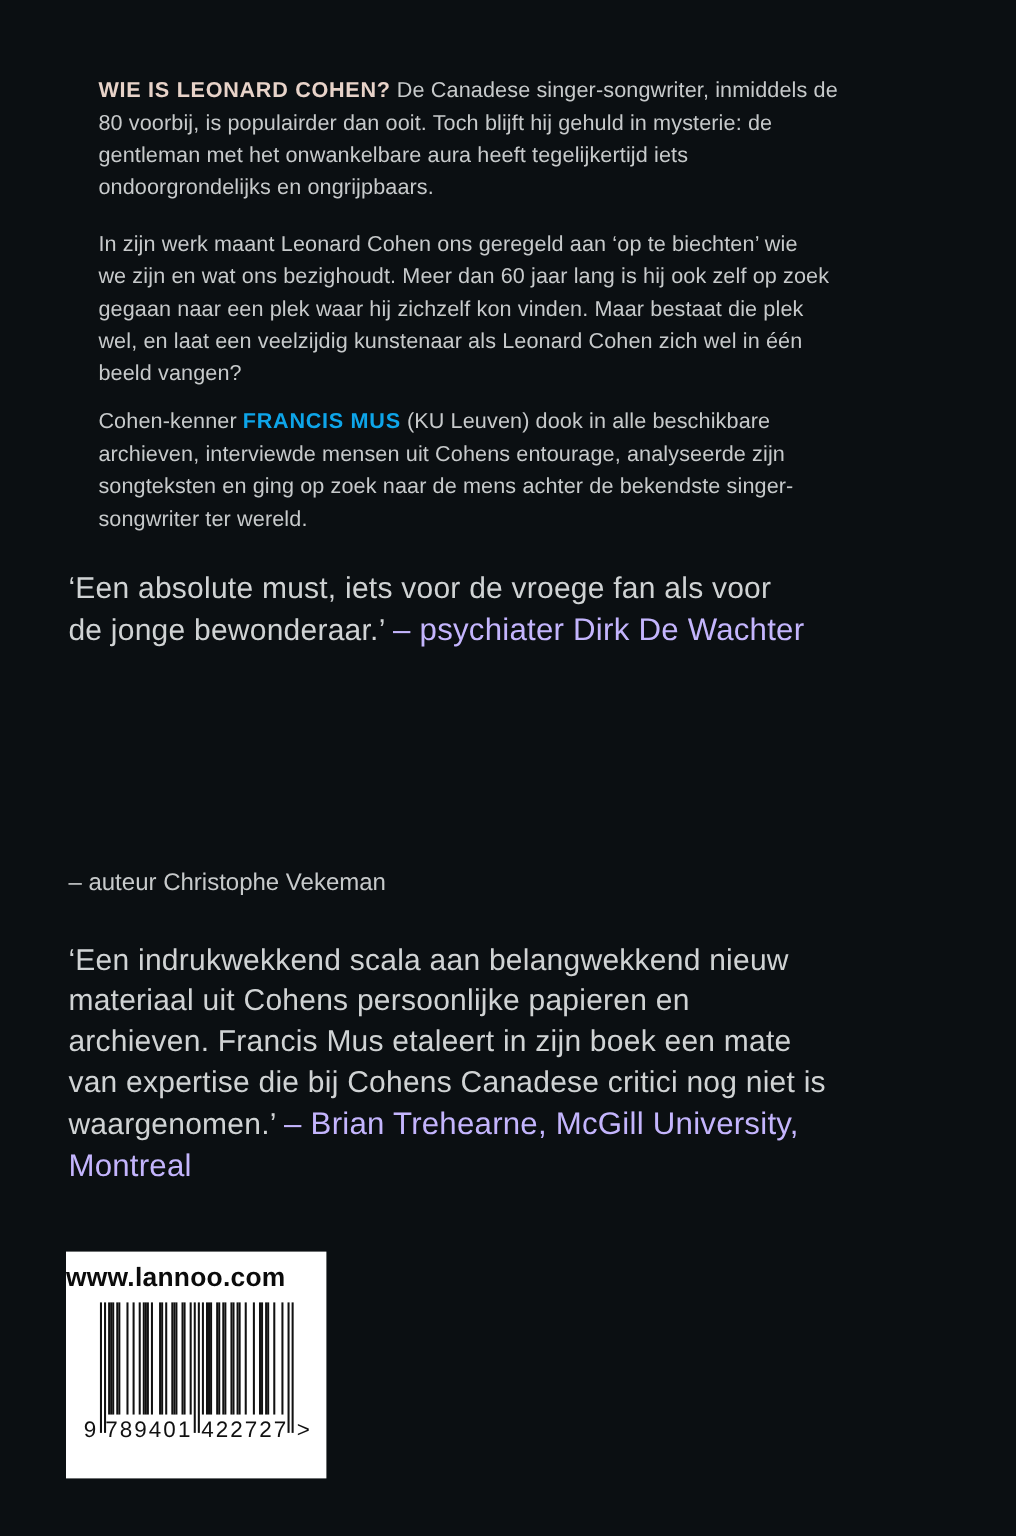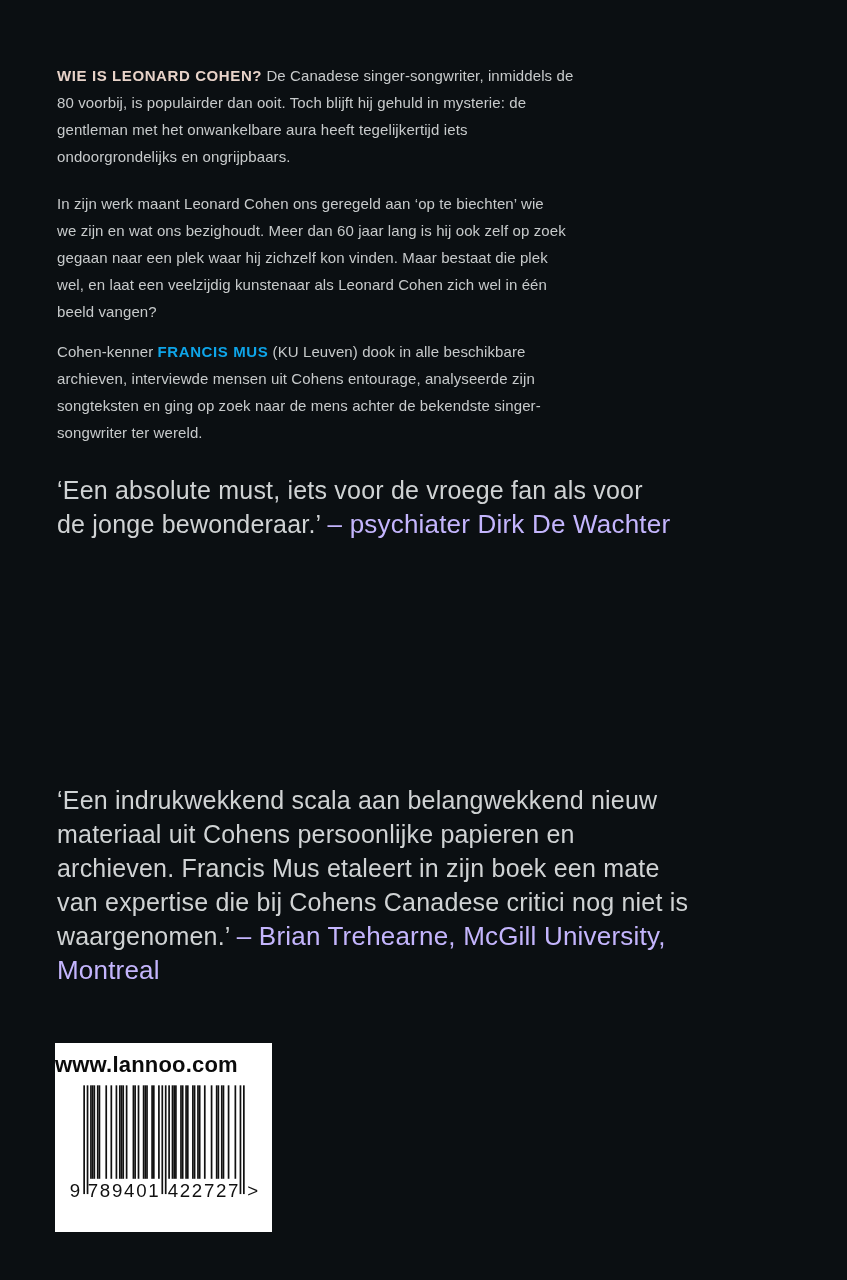--- a/index.html
+++ b/index.html
@@ -11,24 +11,25 @@
     font-family: "Liberation Sans", sans-serif;
     overflow: hidden;
   }
   .block {
     position: absolute;
     left: 57px;
     width: 700px;
     white-space: pre-line;
   }
   .body-text {
-    font-size: 15px;
+    font-size: 18px;
     line-height: 27px;
     color: #c7cacb;
     letter-spacing: 0.1px;
+    margin-left: 25px;
   }
   .lead-heading {
     font-weight: bold;
     color: #e8d3c9;
     letter-spacing: 0.6px;
   }
   .author-name {
     font-weight: bold;
     color: #0ea5e9;
     letter-spacing: 0.6px;
@@ -97,20 +98,21 @@
 beeld vangen?</div>
 
   <div class="block body-text" style="top: 338px;"><span>Cohen-kenner </span><span class="author-name">FRANCIS MUS</span><span> (KU Leuven) dook in alle beschikbare
 archieven, interviewde mensen uit Cohens entourage, analyseerde zijn
 songteksten en ging op zoek naar de mens achter de bekendste singer-
 songwriter ter wereld.</span></div>
 
   <div class="block quote-text" style="top: 473px;"><span>‘Een absolute must, iets voor de vroege fan als voor
 de jonge bewonderaar.’ </span><span class="attribution">– psychiater Dirk De Wachter</span></div>
 
+  <div class="attribution-block" style="top: 723px;">– auteur Christophe Vekeman</div>
 
   <div class="block quote-text" style="top: 783px;"><span>‘Een indrukwekkend scala aan belangwekkend nieuw
 materiaal uit Cohens persoonlijke papieren en
 archieven. Francis Mus etaleert in zijn boek een mate
 van expertise die bij Cohens Canadese critici nog niet is
 waargenomen.’ </span><span class="attribution">– Brian Trehearne, McGill University, Montreal</span></div>
 
   <div class="barcode-label">
     <div class="barcode-website">www.lannoo.com</div>
     <svg class="barcode-svg" width="192" height="125" viewBox="-9 0 113 72" preserveAspectRatio="xMidYMid meet">

